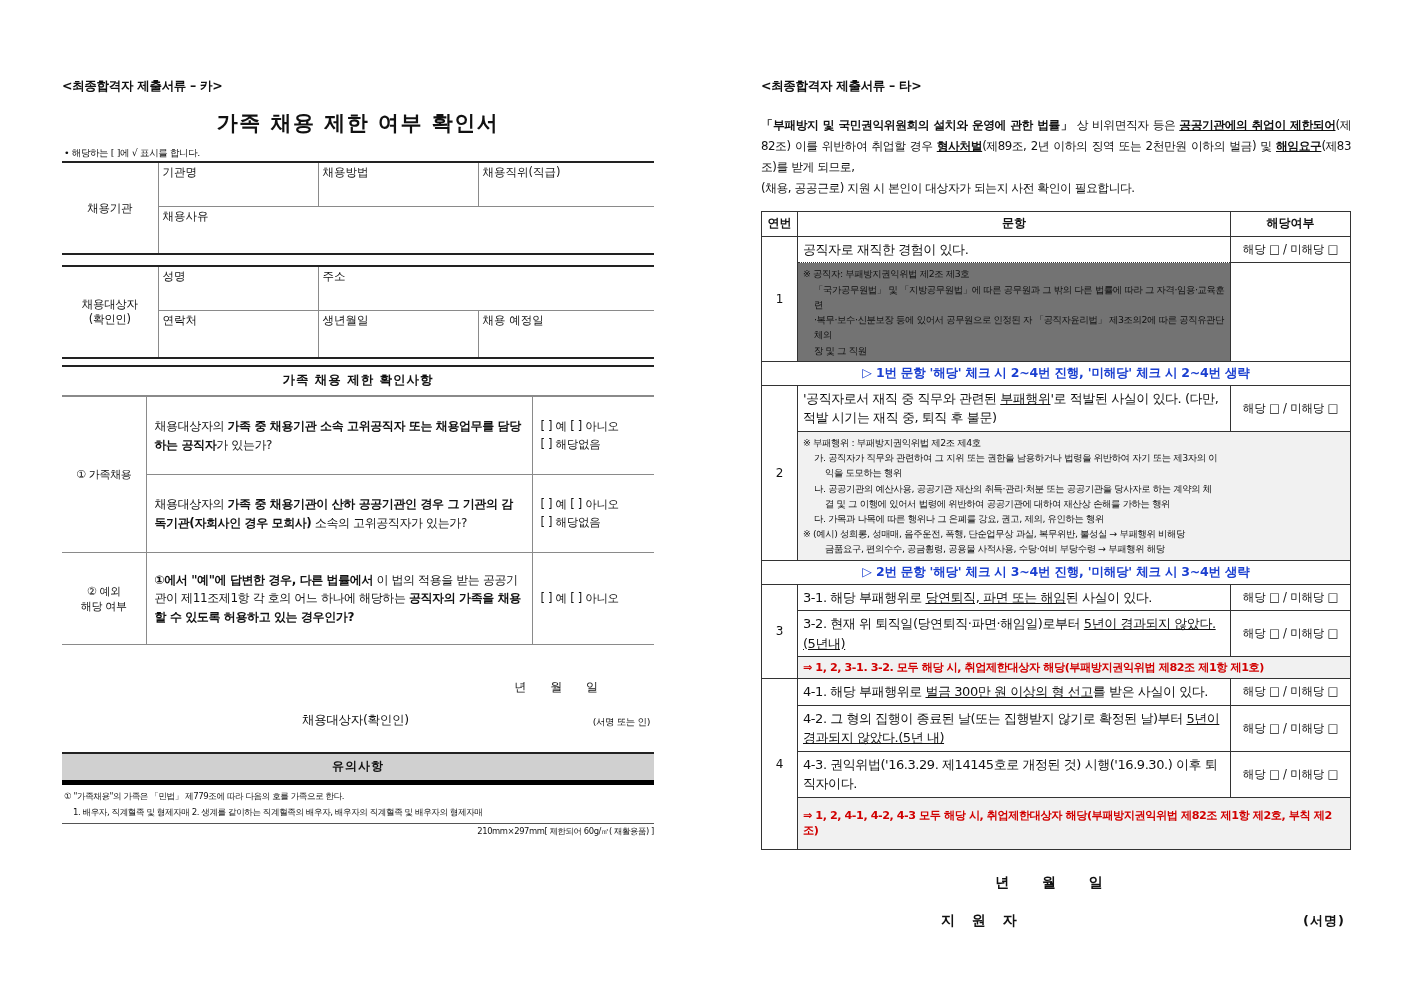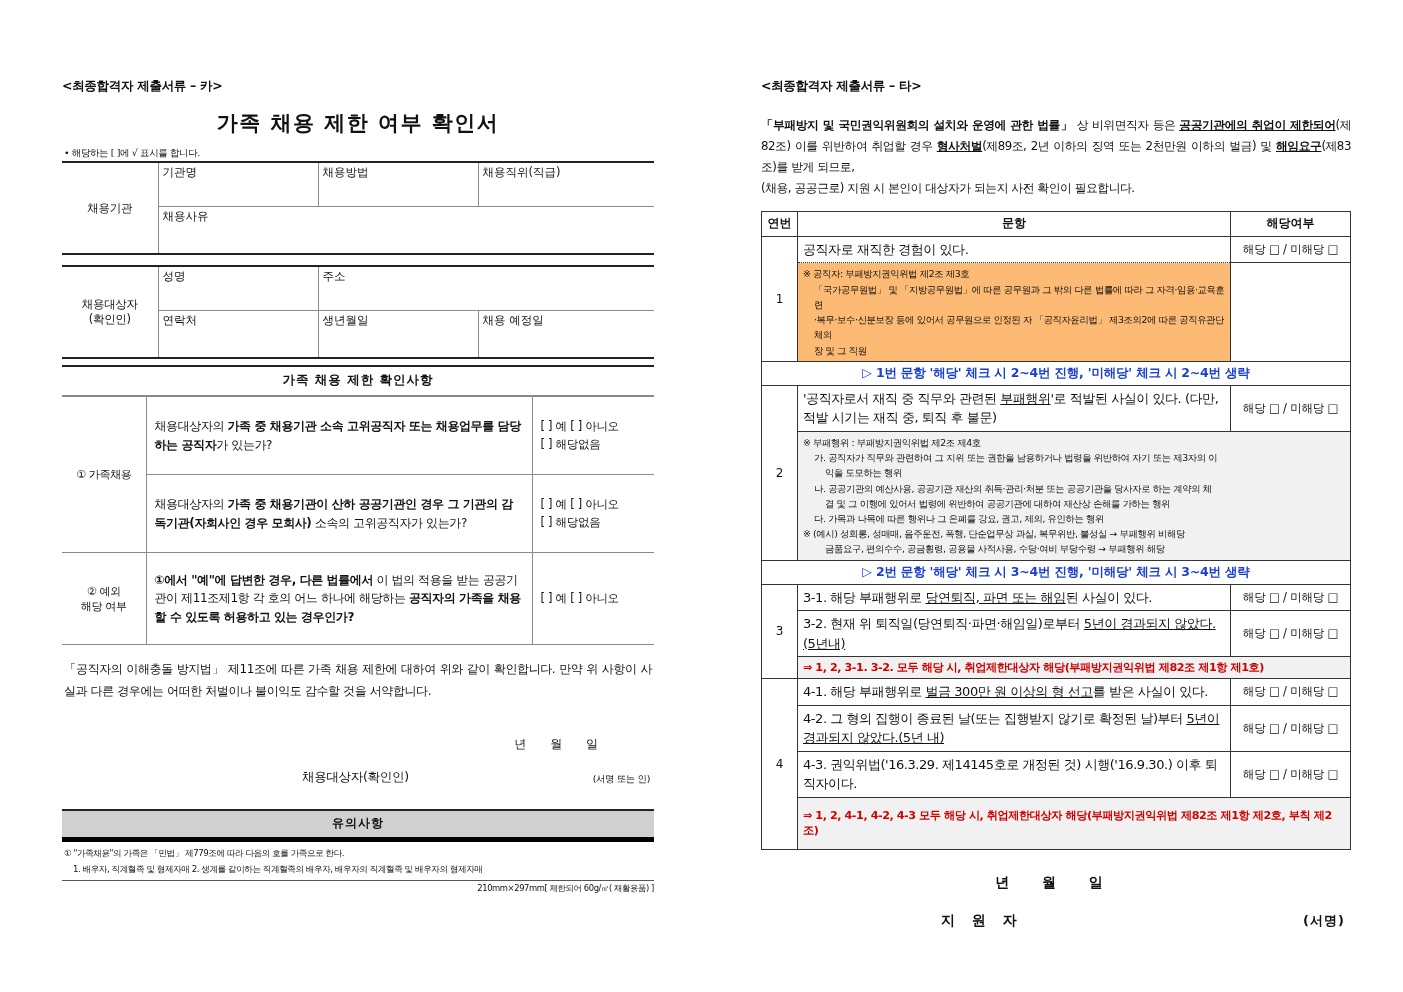--- a/index.html
+++ b/index.html
@@ -92,21 +92,21 @@
   .intro b { font-weight:bold; }
   .u { text-decoration:underline; }
 
   table.chk { width:100%; border-collapse:collapse; table-layout:fixed; font-size:11px; }
   table.chk td, table.chk th { border:1px solid #333; padding:3px 5px; vertical-align:middle; }
   table.chk th { font-weight:bold; text-align:center; font-size:12px; padding:3px 0 4px 0; }
   .c-no  { width:34px; text-align:center; font-size:12px; }
   .c-ans { width:118px; text-align:center; white-space:nowrap; font-size:11.5px; letter-spacing:-.2px; }
   .q     { font-size:13px; line-height:1.5; letter-spacing:-.45px; }
   .note  { font-size:9.4px; line-height:1.62; letter-spacing:-.4px; background:#f1f1f1; }
-  .note.plain { background:#fdba74;margin-top:34px; }
+  .note.plain { background:#737373;margin-top:34px; }
   .note .ind1 { padding-left:11px; display:block; }
   .note .ind2 { padding-left:22px; display:block; }
   .arrow-row {
     text-align:center; color:#1a3fd0; font-weight:bold;
     font-size:12.5px; letter-spacing:-.2px; padding:4px 0 5px 0;
   }
   .red-row {
     color:#d10000; font-weight:bold; font-size:11.2px;
     letter-spacing:-.45px; background:#f1f1f1; padding:4px 6px 5px 6px;
   }
@@ -206,21 +206,20 @@
             <div>해당 여부</div>
           </td>
           <td class="qtext"><b>①에서 "예"에 답변한 경우, 다른 법률에서</b> 이 법의 적용을 받는 공공기관이 제11조제1항 각 호의 어느 하나에 해당하는 <b>공직자의 가족을 채용할 수 있도록 허용하고 있는 경우인가?</b></td>
           <td class="ans">
             <div>[   ] 예 [   ] 아니오</div>
           </td>
         </tr>
       </tbody>
     </table>
 
-    <div class="pledge">「공직자의 이해충돌 방지법」 제11조에 따른 가족 채용 제한에 대하여 위와 같이 확인합니다. 만약 위 사항이 사실과 다른 경우에는 어떠한 처벌이나 불이익도 감수할 것을 서약합니다.</div>
 
     <div class="datebar">년      월      일</div>
 
     <div class="signrow">
       <span class="who">채용대상자(확인인)</span>
       <span class="how">(서명 또는 인)</span>
     </div>
 
     <div class="notice-head">유의사항</div>
     <div class="notice-body">

